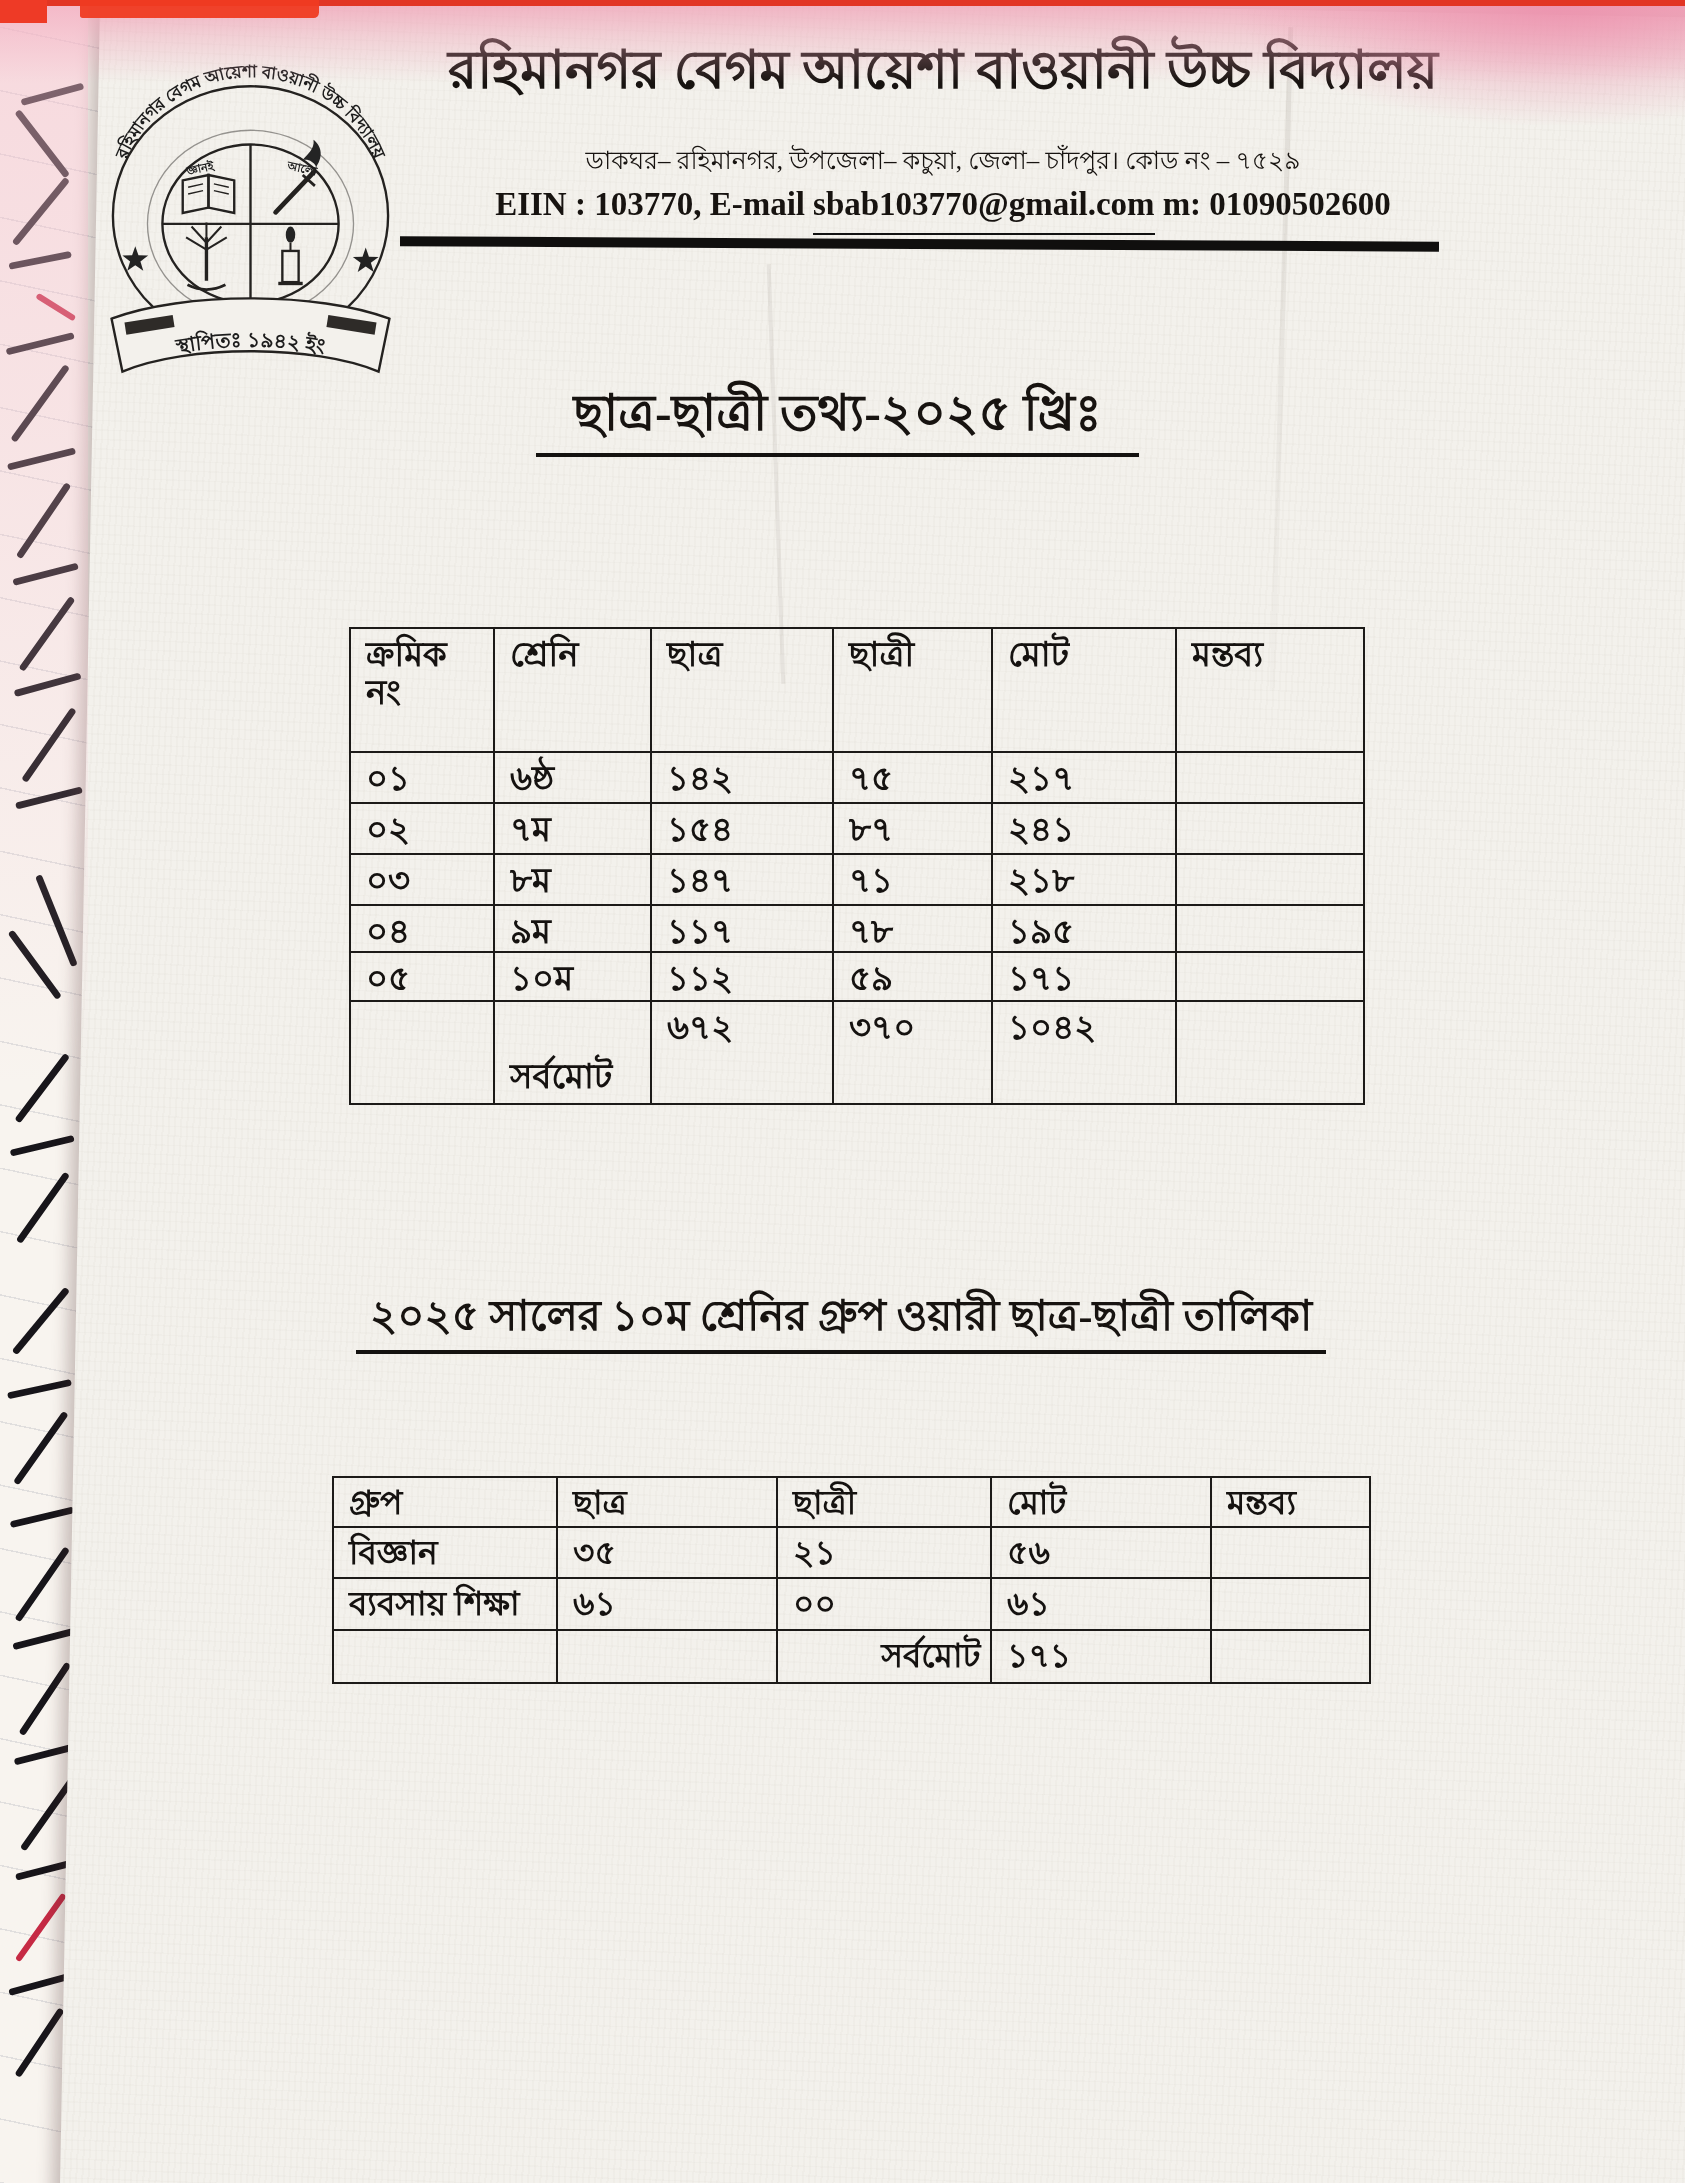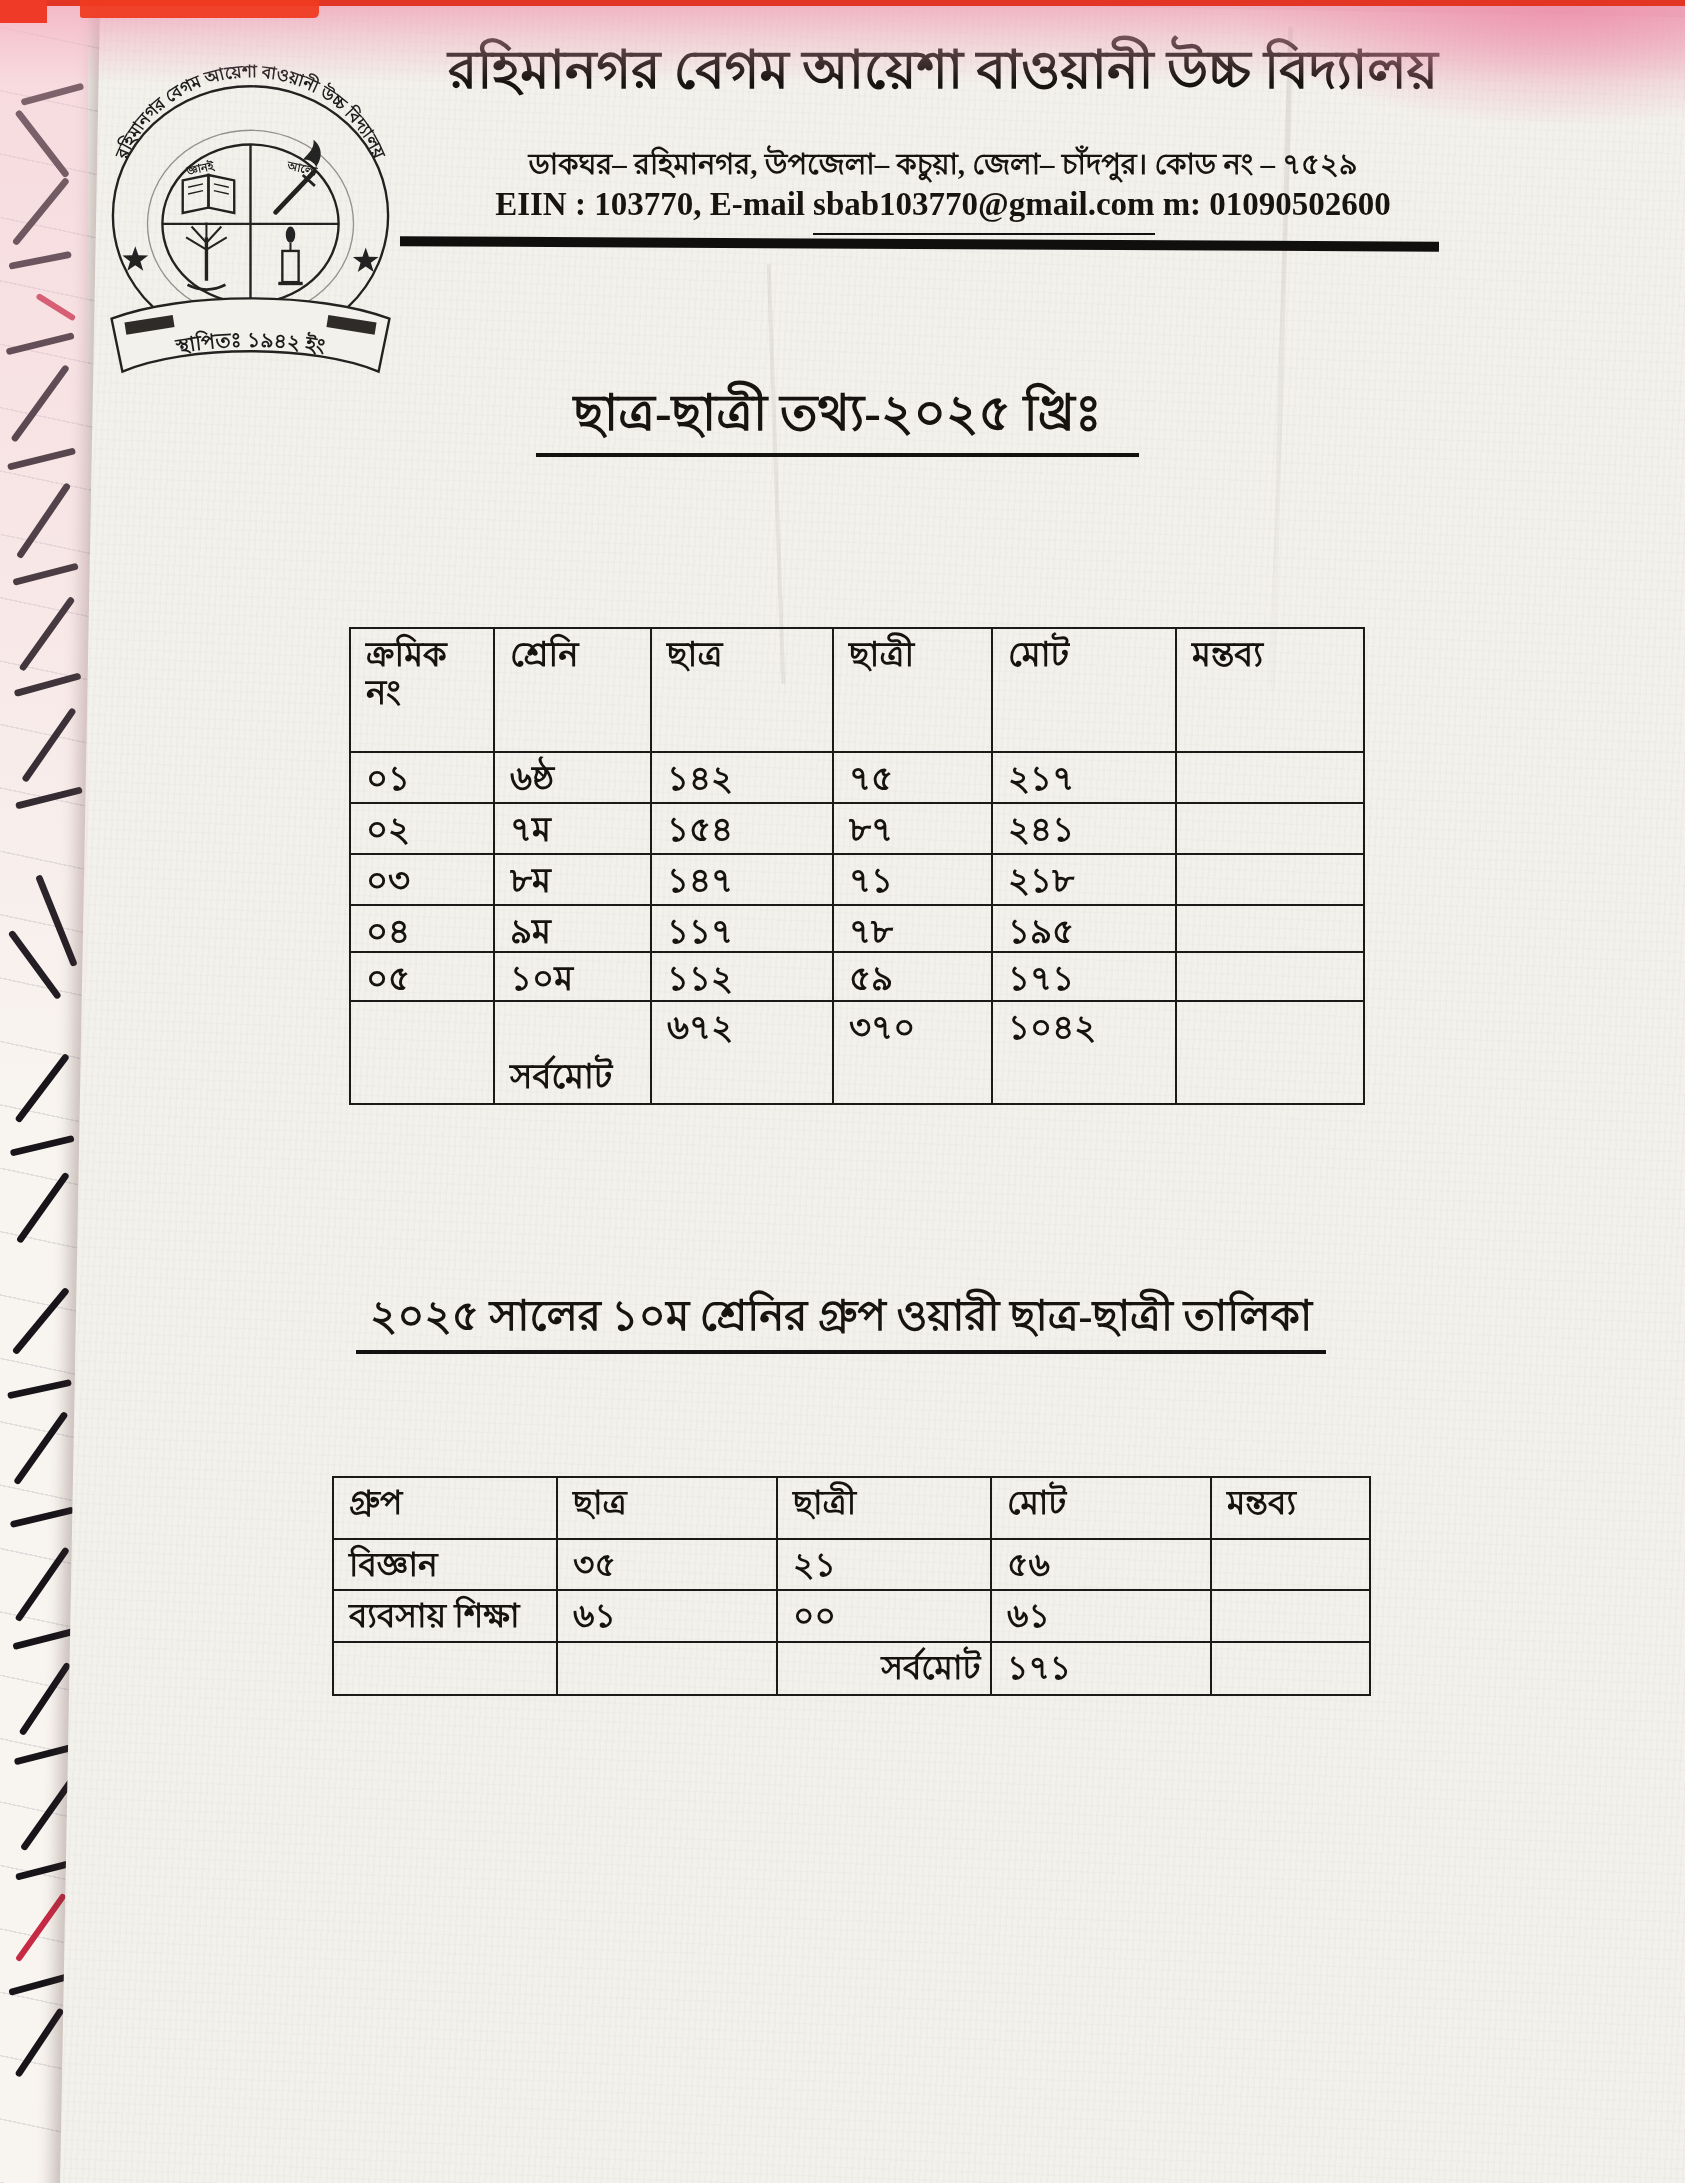--- a/index.html
+++ b/index.html
@@ -35,41 +35,41 @@
     background:linear-gradient(180deg, rgba(246,190,205,.5), rgba(246,190,205,0));}
   .red-top{position:absolute;left:0;top:0;width:100%;height:6.1px;background:#e23524;z-index:6;}
   .red-block{position:absolute;left:80px;top:0;width:239px;height:18.3px;background:#ef3b22;z-index:6;border-radius:0 0 5.4px 2.7px;opacity:.95;}
   .red-corner{position:absolute;left:0;top:0;width:47px;height:23px;background:#ee3a26;z-index:6;}
 
   
   .content{position:absolute;inset:0;z-index:4;}
   .school-name{position:absolute;left:380px;top:43px;width:1126px;text-align:center;
     font-size:53px;font-weight:bold;white-space:nowrap;line-height:1.05;letter-spacing:0;}
   .address-line{position:absolute;left:380px;top:141px;width:1126px;text-align:center;
-    font-size:29px;font-weight:bold;white-space:nowrap;}
+    font-size:25px;font-weight:normal;white-space:nowrap;}
   .contact-line{position:absolute;left:380px;top:186px;width:1126px;text-align:center;
     font-size:33px;font-weight:bold;white-space:nowrap;}
   .contact-line .email{border-bottom:2.7px solid #121212;margin:0 8.1px;padding-bottom:11px;}
   .head-rule{position:absolute;left:400px;top:239px;width:1039px;height:10.2px;background:#100f0e;transform:rotate(.3deg);}
 
   .doc-title{position:absolute;left:536px;top:386px;width:603px;text-align:center;
     font-size:50px;font-weight:bold;padding-bottom:12.2px;border-bottom:4.7px solid #141210;line-height:1.1;}
   .section-title{position:absolute;left:356px;top:1257px;width:970px;text-align:center;
     font-size:42px;font-weight:bold;padding-bottom:11px;border-bottom:4.1px solid #141210;line-height:1.1;white-space:nowrap;margin-top:36px;}
 
   table{border-collapse:collapse;table-layout:fixed;position:absolute;}
   td,th{border:2.7px solid #1c1a18;vertical-align:top;text-align:left;
         padding:6.8px 4.1px 0 15px;font-weight:bold;line-height:1.12;color:#151210;overflow:hidden;}
   .t1{left:349px;top:627px;width:1014px;}
   .t1 td,.t1 th{font-size:34px;}
   .t2{left:332px;top:1476px;width:1037px;}
   .t2 td,.t2 th{font-size:33px;}
   tr.hrow1{height:124px;} tr.r75{height:51px;} tr.r79{height:41px;} tr.r73{height:49px;}
   tr.trow1{height:103px;}
-  tr.hrow2{height:62px;margin-left:24px;} tr.r78{height:53px;} tr.r77{height:52px;} tr.trow2{height:53px;}
+  tr.hrow2{height:50px;margin-left:24px;} tr.r78{height:53px;} tr.r77{height:52px;} tr.trow2{height:53px;}
   td.vbottom{vertical-align:bottom;padding-bottom:6.8px;}
   td.tright{text-align:right;padding-right:9.5px;}
 
   .logo{position:absolute;left:98px;top:53px;}
   .logo text{fill:#1c1c1c;font-family:"Liberation Serif","DejaVu Serif",serif;font-weight:bold;}
 </style>
 </head>
 <body>
 
 <div class="scene">

